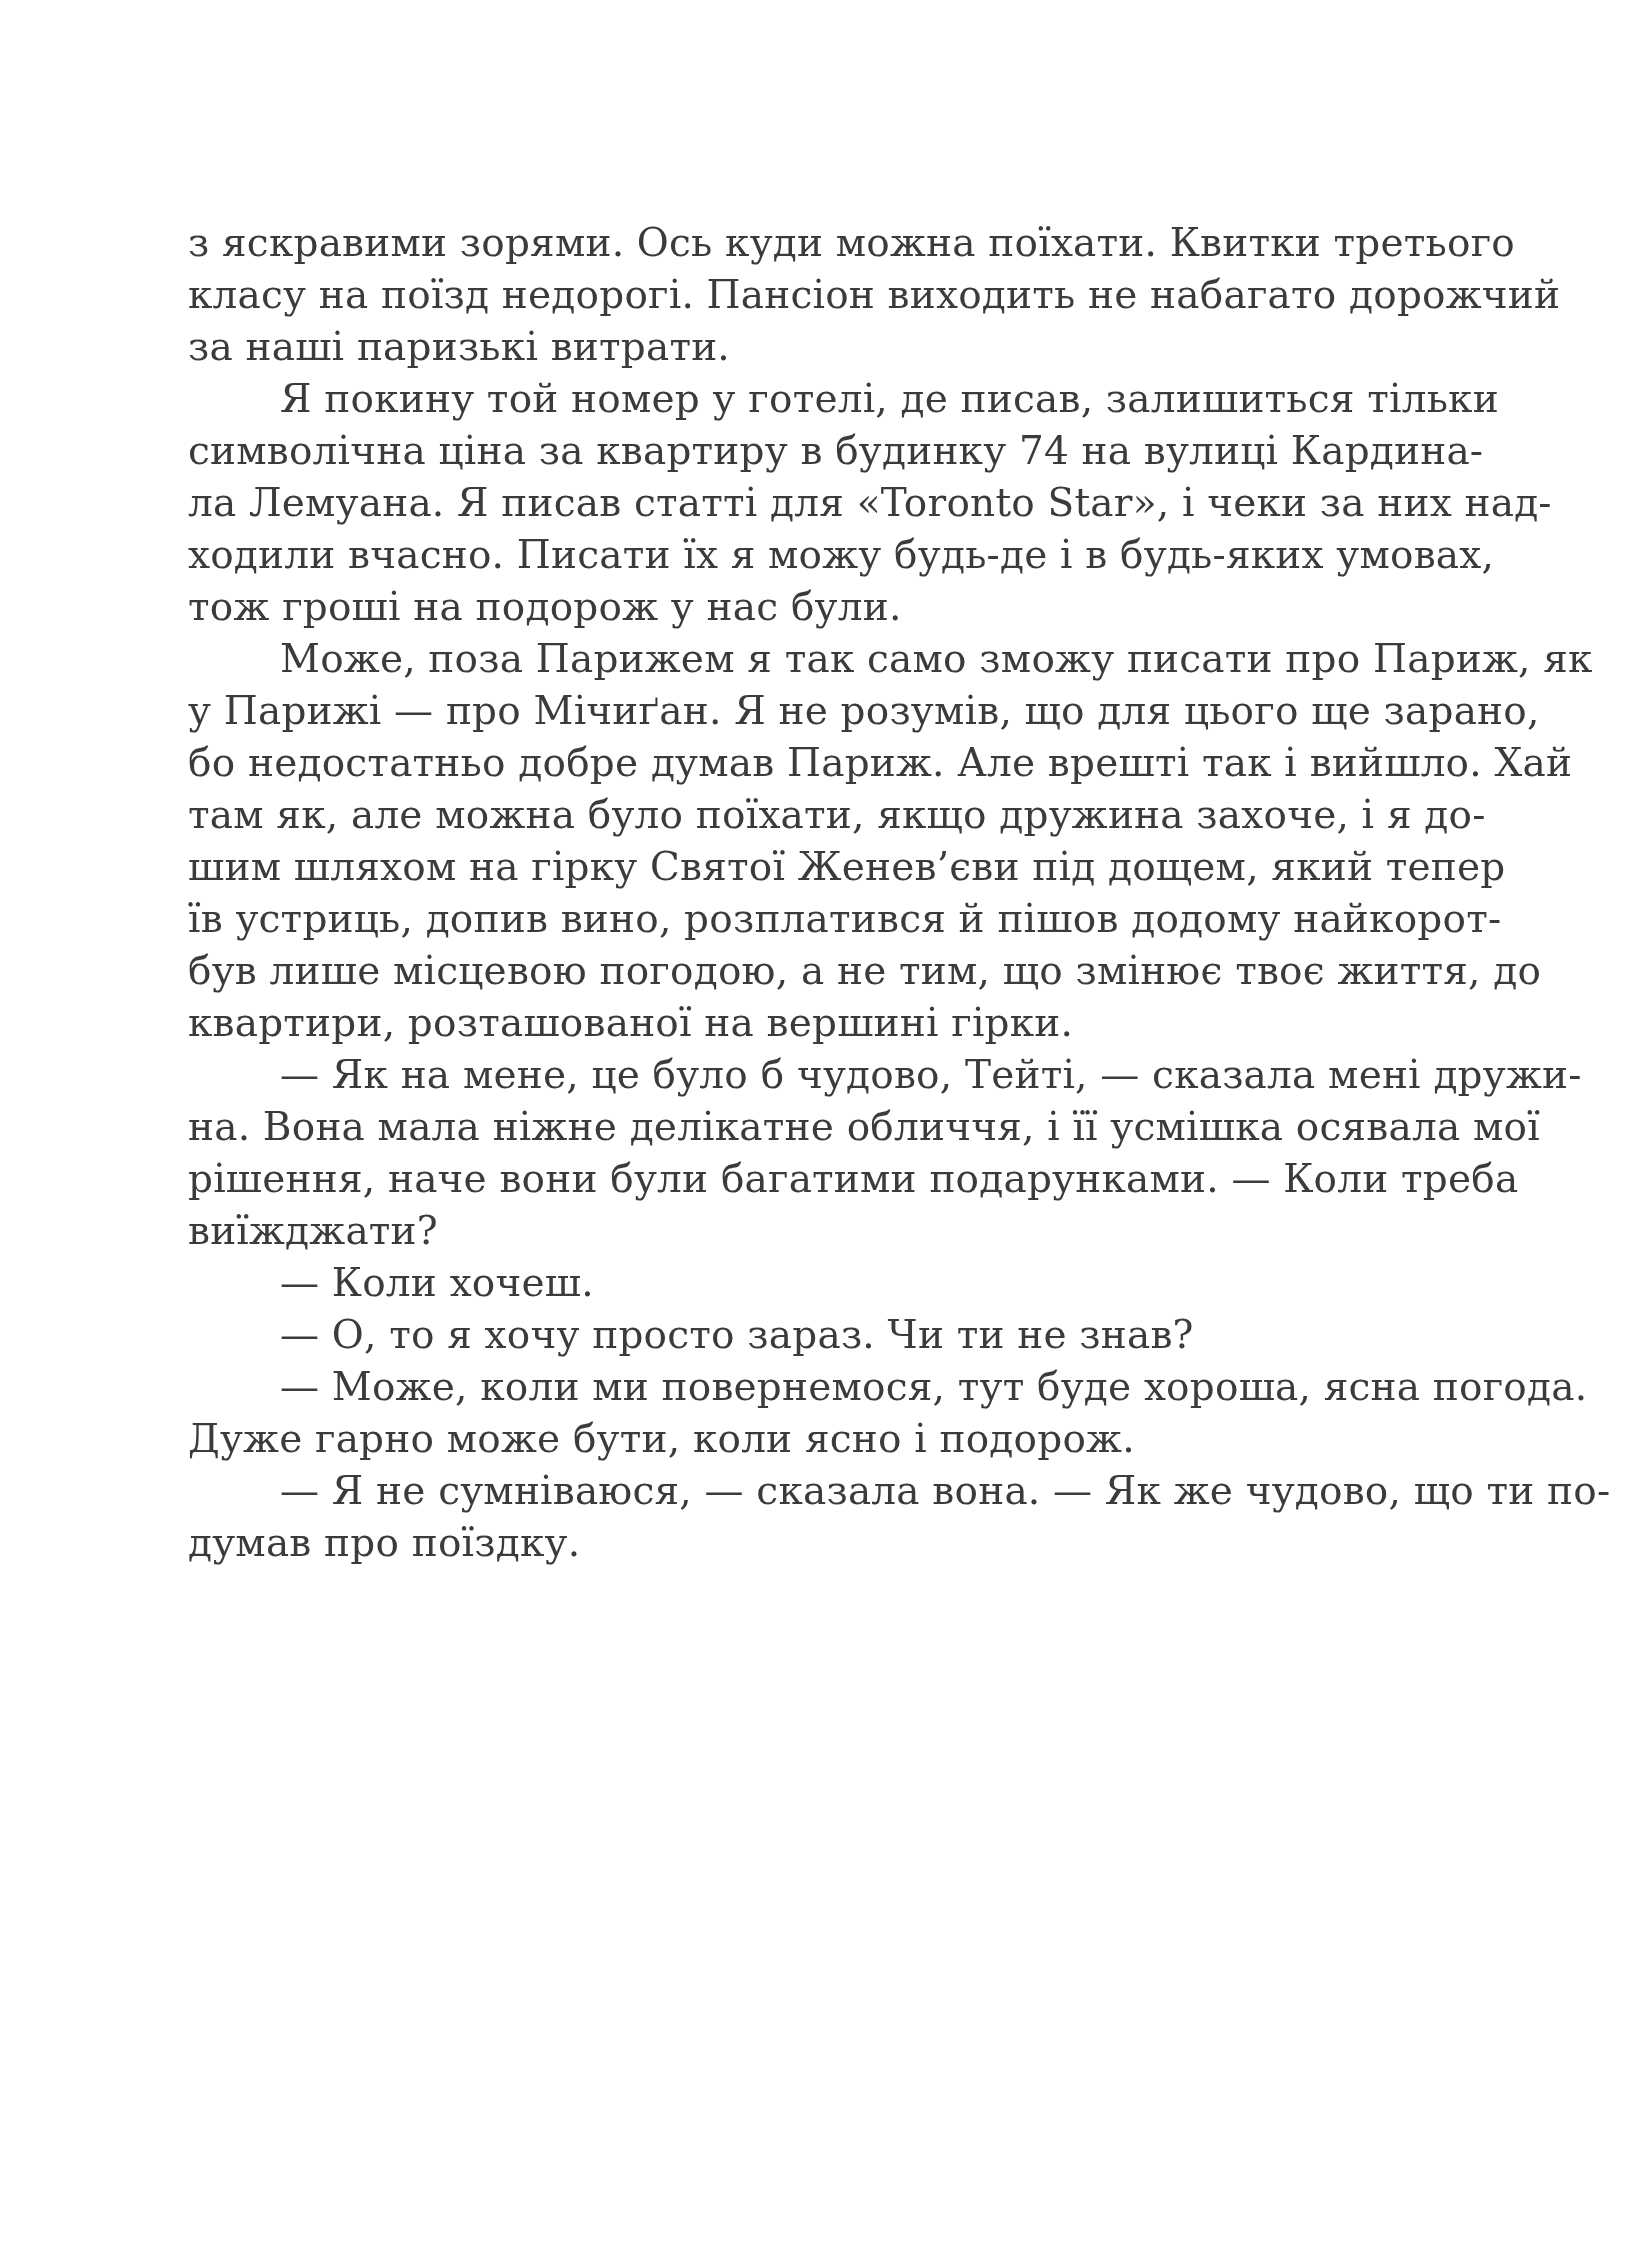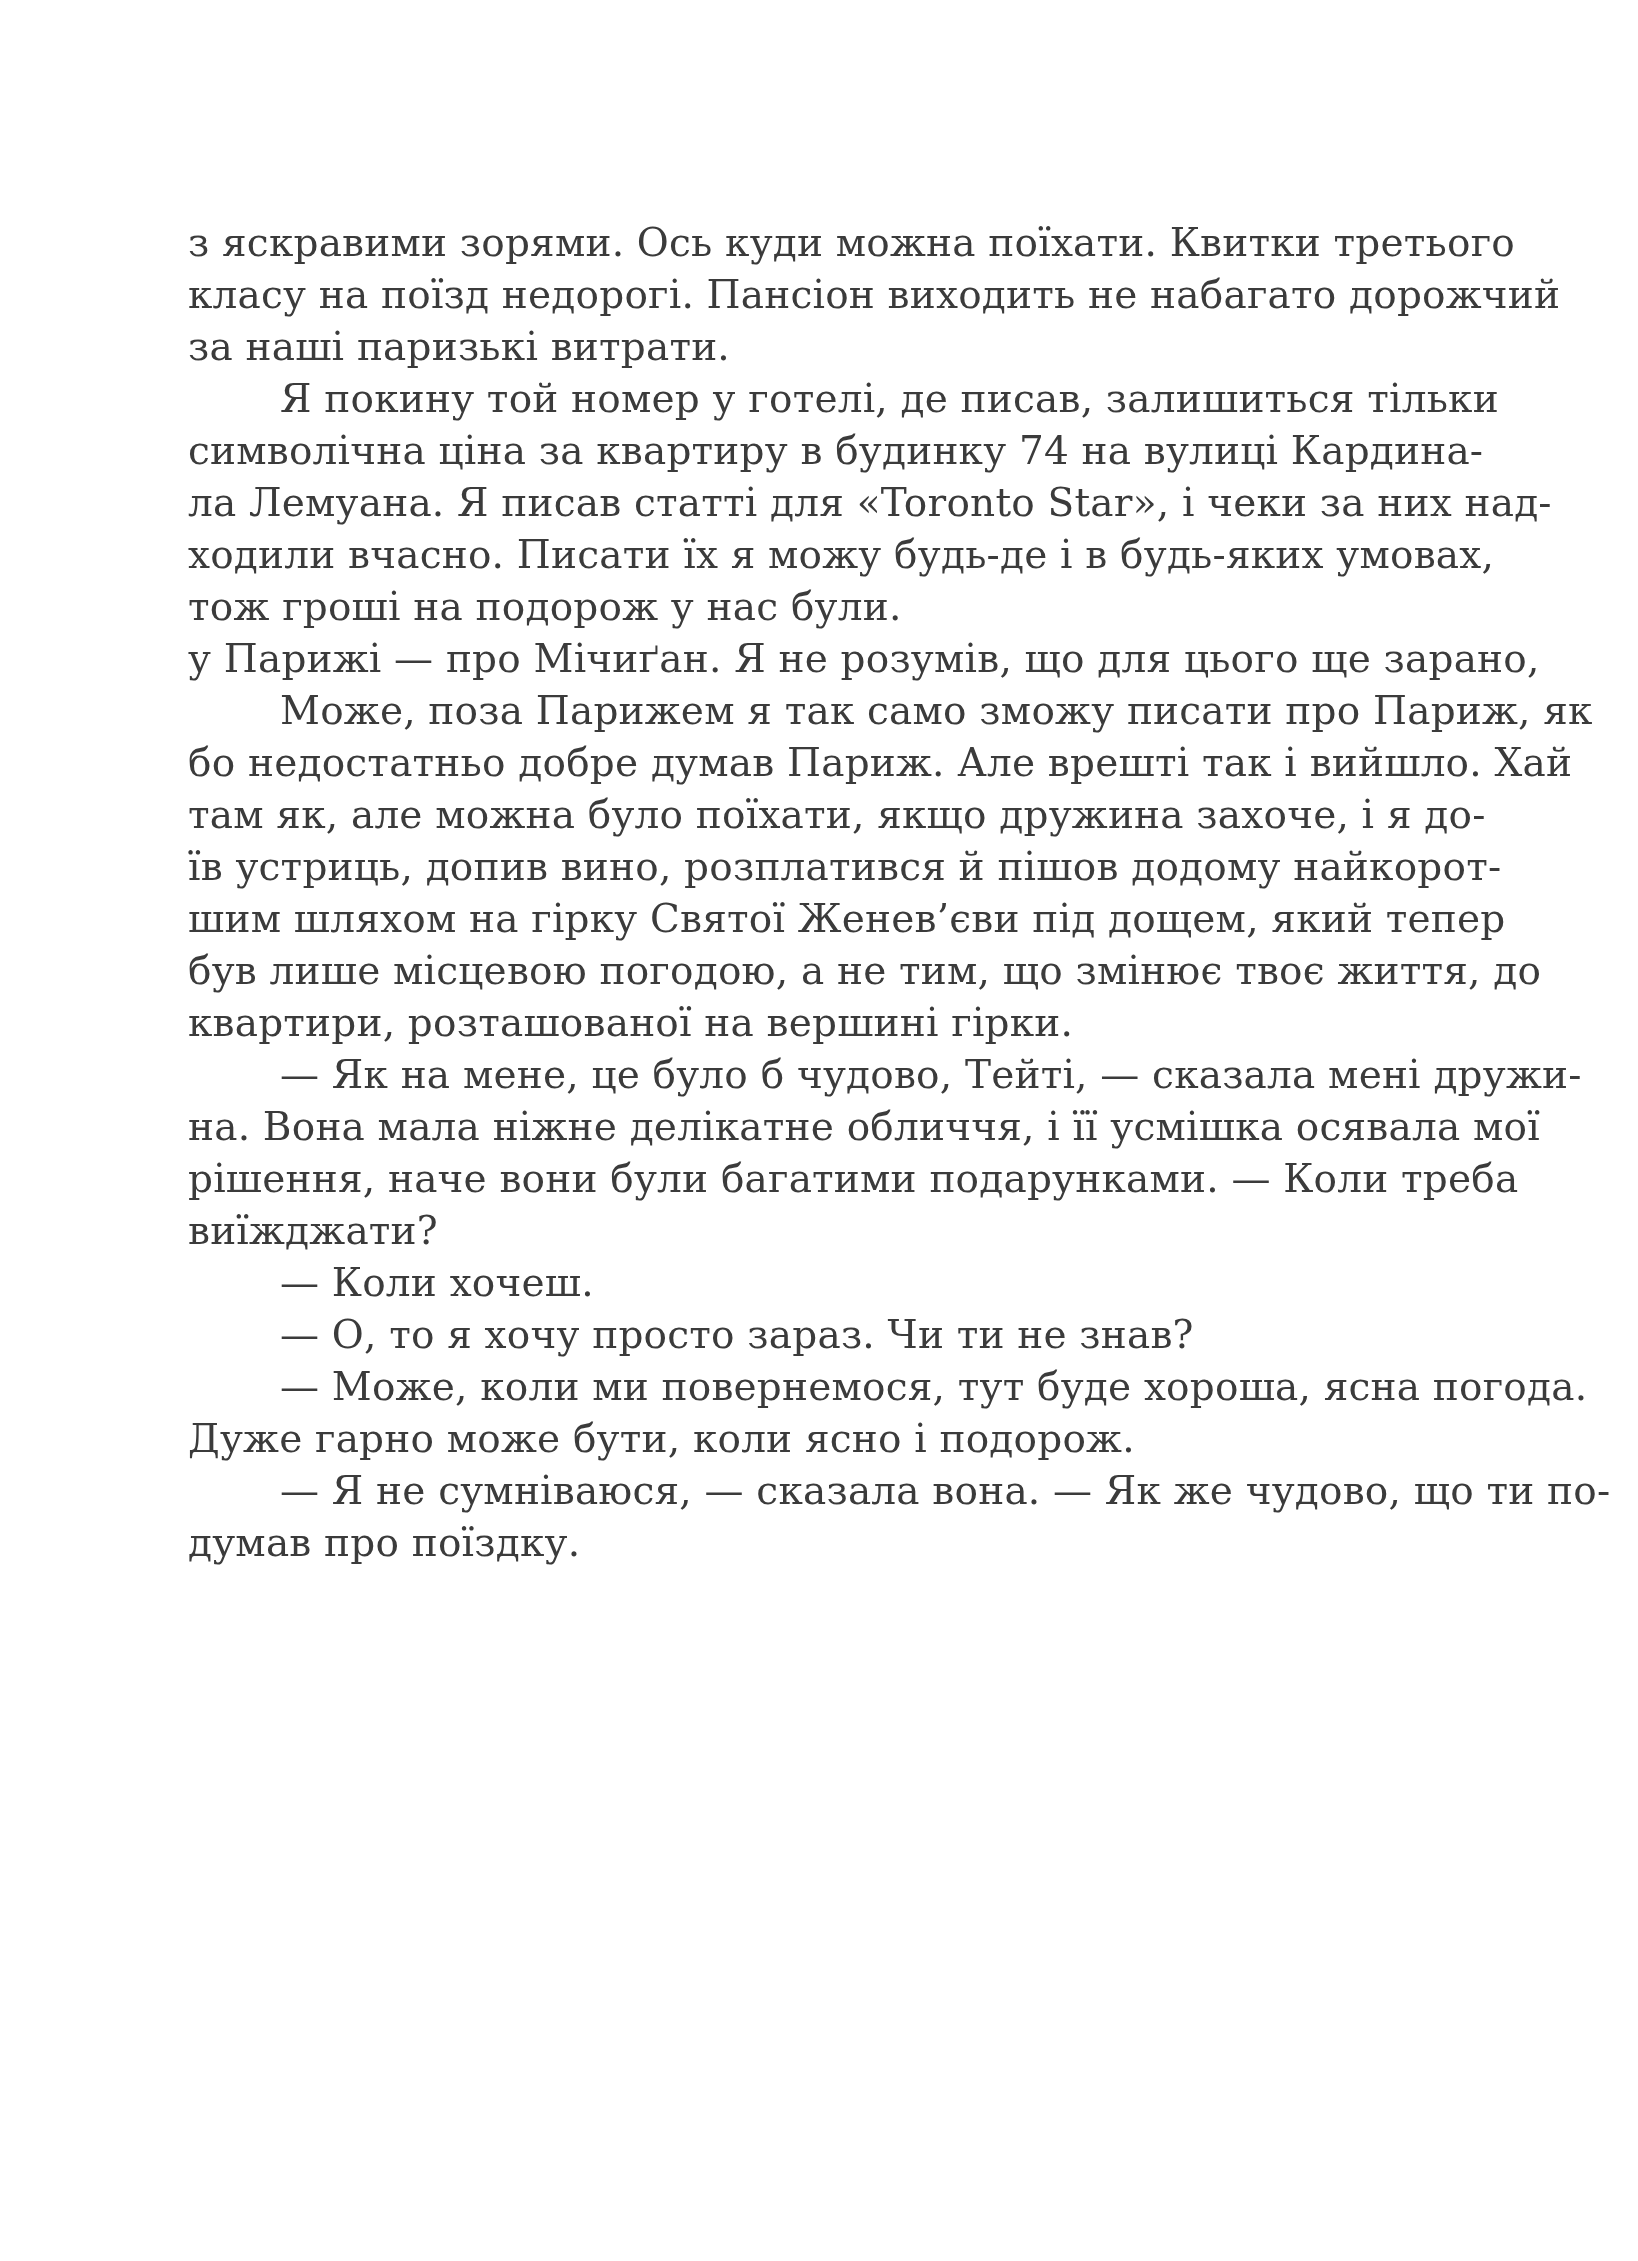--- a/index.html
+++ b/index.html
@@ -43,26 +43,26 @@
 
 <div class="page">
   <span class="line">з яскравими зорями. Ось куди можна поїхати. Квитки третього</span>
   <span class="line">класу на поїзд недорогі. Пансіон виходить не набагато дорожчий</span>
   <span class="line last">за наші паризькі витрати.</span>
   <span class="line indent">Я покину той номер у готелі, де писав, залишиться тільки</span>
   <span class="line">символічна ціна за квартиру в будинку 74 на вулиці Кардина-</span>
   <span class="line">ла Лемуана. Я писав статті для «Toronto Star», і чеки за них над-</span>
   <span class="line">ходили вчасно. Писати їх я можу будь-де і в будь-яких умовах,</span>
   <span class="line last">тож гроші на подорож у нас були.</span>
+  <span class="line indent">Може, поза Парижем я так само зможу писати про Париж, як</span>
   <span class="line">у Парижі — про Мічиґан. Я не розумів, що для цього ще зарано,</span>
-  <span class="line indent">Може, поза Парижем я так само зможу писати про Париж, як</span>
   <span class="line">бо недостатньо добре думав Париж. Але врешті так і вийшло. Хай</span>
   <span class="line">там як, але можна було поїхати, якщо дружина захоче, і я до-</span>
+  <span class="line">шим шляхом на гірку Святої Женев’єви під дощем, який тепер</span>
   <span class="line">їв устриць, допив вино, розплатився й пішов додому найкорот-</span>
-  <span class="line">шим шляхом на гірку Святої Женев’єви під дощем, який тепер</span>
   <span class="line">був лише місцевою погодою, а не тим, що змінює твоє життя, до</span>
   <span class="line last">квартири, розташованої на вершині гірки.</span>
   <span class="line indent">— Як на мене, це було б чудово, Тейті, — сказала мені дружи-</span>
   <span class="line">на. Вона мала ніжне делікатне обличчя, і її усмішка осявала мої</span>
   <span class="line">рішення, наче вони були багатими подарунками. — Коли треба</span>
   <span class="line last">виїжджати?</span>
   <span class="line indent last">— Коли хочеш.</span>
   <span class="line indent last">— О, то я хочу просто зараз. Чи ти не знав?</span>
   <span class="line indent">— Може, коли ми повернемося, тут буде хороша, ясна погода.</span>
   <span class="line last">Дуже гарно може бути, коли ясно і подорож.</span>

